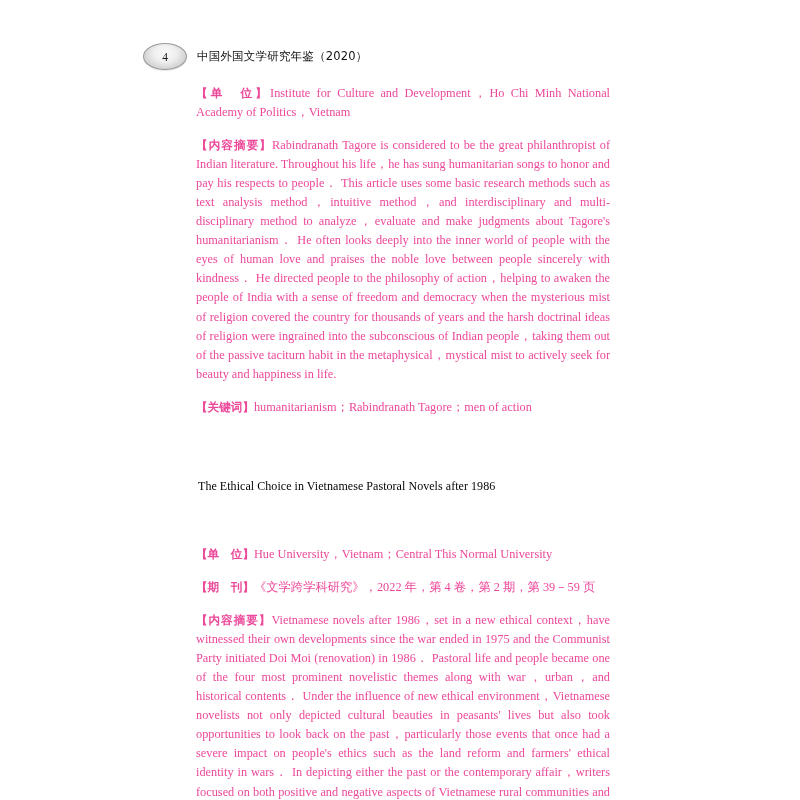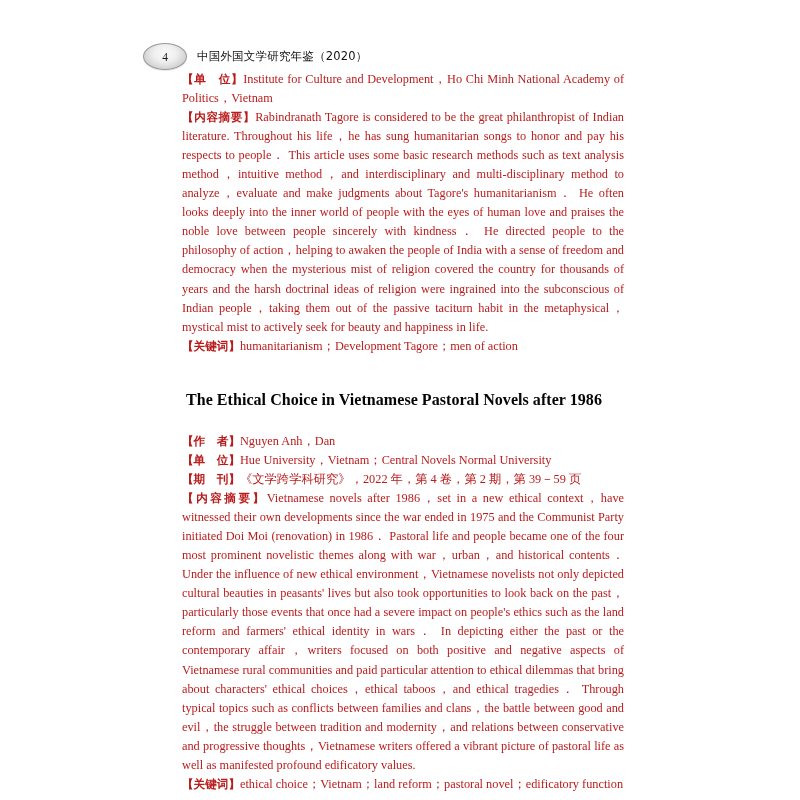--- a/index.html
+++ b/index.html
@@ -63,44 +63,44 @@
     width: 442px;
   }
 
   .meta-line,
   .abstract,
   .keywords {
     font-size: 12.3px;
     line-height: 19.05px;
     text-align: justify;
     text-justify: inter-word;
-    margin: 0;
-    color: #b91c1c;
+    margin: 14px;
+    color: #ec4899;
   }
 
   .meta-line, .keywords {
     white-space: normal;
   }
 
   .label {
     font-family: "DejaVu Sans", sans-serif;
     font-size: 11.6px;
     font-weight: 700;
     letter-spacing: 0px;
   }
 
   .abstract {
     text-indent: 0;
   }
 
   .art-title {
-    font-size: 16px;
+    font-size: 12px;
     line-height: 19.05px;
-    font-weight: 700;
-    margin: 4px;
+    font-weight: 400;
+    margin: 16px;
     color: #050505;
     letter-spacing: 0.05px;
   }
   .sp-title-gap  { height: 19.2px; }
   .sp-big        { height: 30px; }
 
   .entry { margin: 0; padding: 0; }
 </style>
 </head>
 <body>
@@ -115,34 +115,31 @@
   <div class="column">
 
     <div class="entry">
       <p class="meta-line">
         <span class="label">【<span>单　位</span>】</span><span>Institute for Culture and Development，Ho Chi Minh National Academy of Politics，Vietnam</span>
       </p>
       <p class="abstract">
         <span class="label">【<span>内容摘要</span>】</span><span>Rabindranath Tagore is considered to be the great philanthropist of Indian literature. Throughout his life，he has sung humanitarian songs to honor and pay his respects to people． This article uses some basic research methods such as text analysis method，intuitive method，and interdisciplinary and multi-disciplinary method to analyze，evaluate and make judgments about Tagore's humanitarianism． He often looks deeply into the inner world of people with the eyes of human love and praises the noble love between people sincerely with kindness． He directed people to the philosophy of action，helping to awaken the people of India with a sense of freedom and democracy when the mysterious mist of religion covered the country for thousands of years and the harsh doctrinal ideas of religion were ingrained into the subconscious of Indian people，taking them out of the passive taciturn habit in the metaphysical，mystical mist to actively seek for beauty and happiness in life.</span>
       </p>
       <p class="keywords">
-        <span class="label">【<span>关键词</span>】</span><span>humanitarianism；Development Tagore；men of action</span>
+        <span class="label">【<span>关键词</span>】</span><span>humanitarianism；Rabindranath Tagore；men of action</span>
       </p>
     </div>
 
     <div class="sp-big"></div>
 
     <div class="entry">
       <p class="art-title">The Ethical Choice in Vietnamese Pastoral Novels after 1986</p>
       <div class="sp-title-gap"></div>
       <p class="meta-line">
-        <span class="label">【<span>作　者</span>】</span><span>Nguyen Anh，Dan</span>
-      </p>
-      <p class="meta-line">
-        <span class="label">【<span>单　位</span>】</span><span>Hue University，Vietnam；Central Novels Normal University</span>
+        <span class="label">【<span>单　位</span>】</span><span>Hue University，Vietnam；Central This Normal University</span>
       </p>
       <p class="meta-line">
         <span class="label">【<span>期　刊</span>】</span><span>《文学跨学科研究》，2022 年，第 4 卷，第 2 期，第 39－59 页</span>
       </p>
       <p class="abstract">
         <span class="label">【<span>内容摘要</span>】</span><span>Vietnamese novels after 1986，set in a new ethical context，have witnessed their own developments since the war ended in 1975 and the Communist Party initiated Doi Moi (renovation) in 1986． Pastoral life and people became one of the four most prominent novelistic themes along with war，urban，and historical contents． Under the influence of new ethical environment，Vietnamese novelists not only depicted cultural beauties in peasants' lives but also took opportunities to look back on the past，particularly those events that once had a severe impact on people's ethics such as the land reform and farmers' ethical identity in wars． In depicting either the past or the contemporary affair，writers focused on both positive and negative aspects of Vietnamese rural communities and paid particular attention to ethical dilemmas that bring about characters' ethical choices，ethical taboos，and ethical tragedies． Through typical topics such as conflicts between families and clans，the battle between good and evil，the struggle between tradition and modernity，and relations between conservative and progressive thoughts，Vietnamese writers offered a vibrant picture of pastoral life as well as manifested profound edificatory values.</span>
       </p>
       <p class="keywords">
         <span class="label">【<span>关键词</span>】</span><span>ethical choice；Vietnam；land reform；pastoral novel；edificatory function</span>
       </p>

